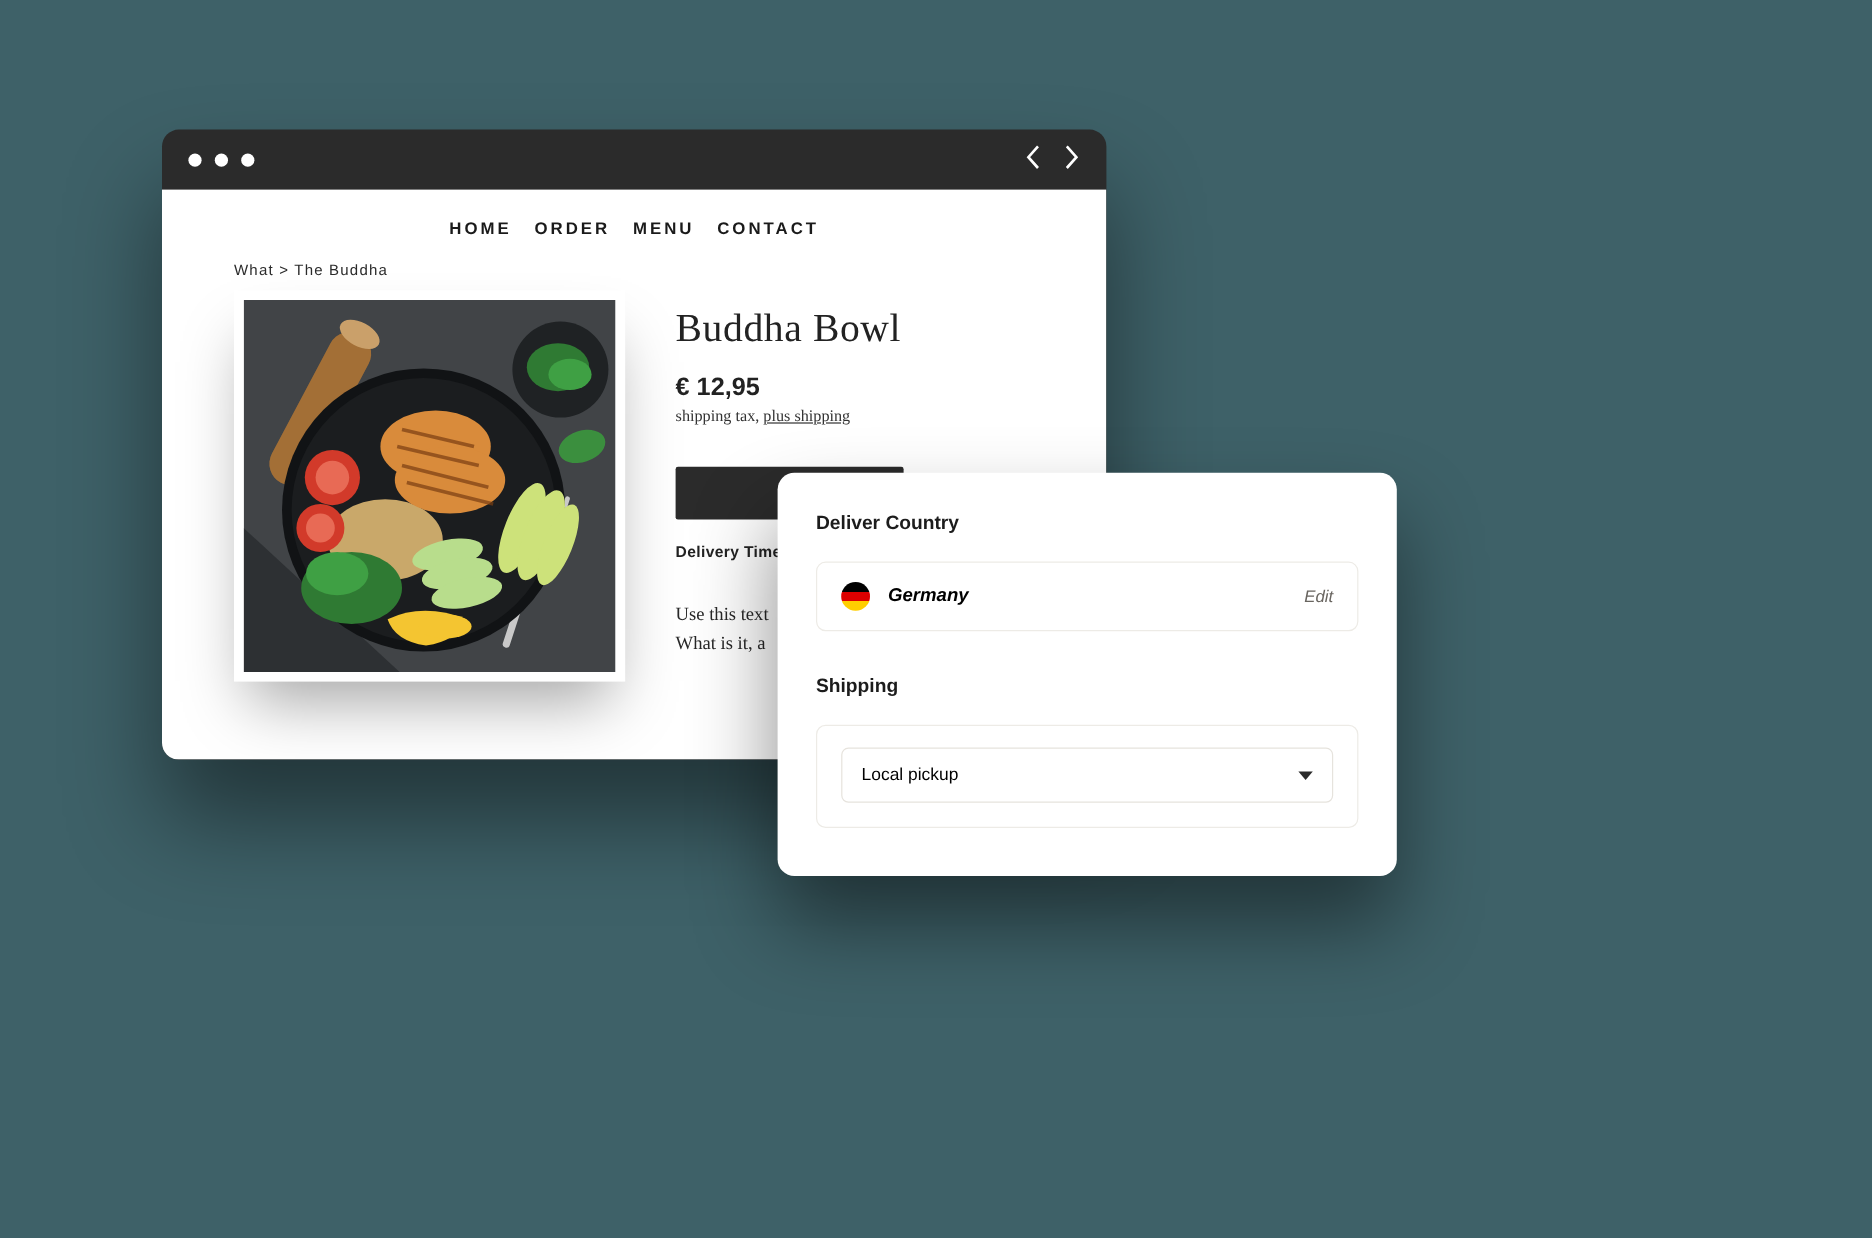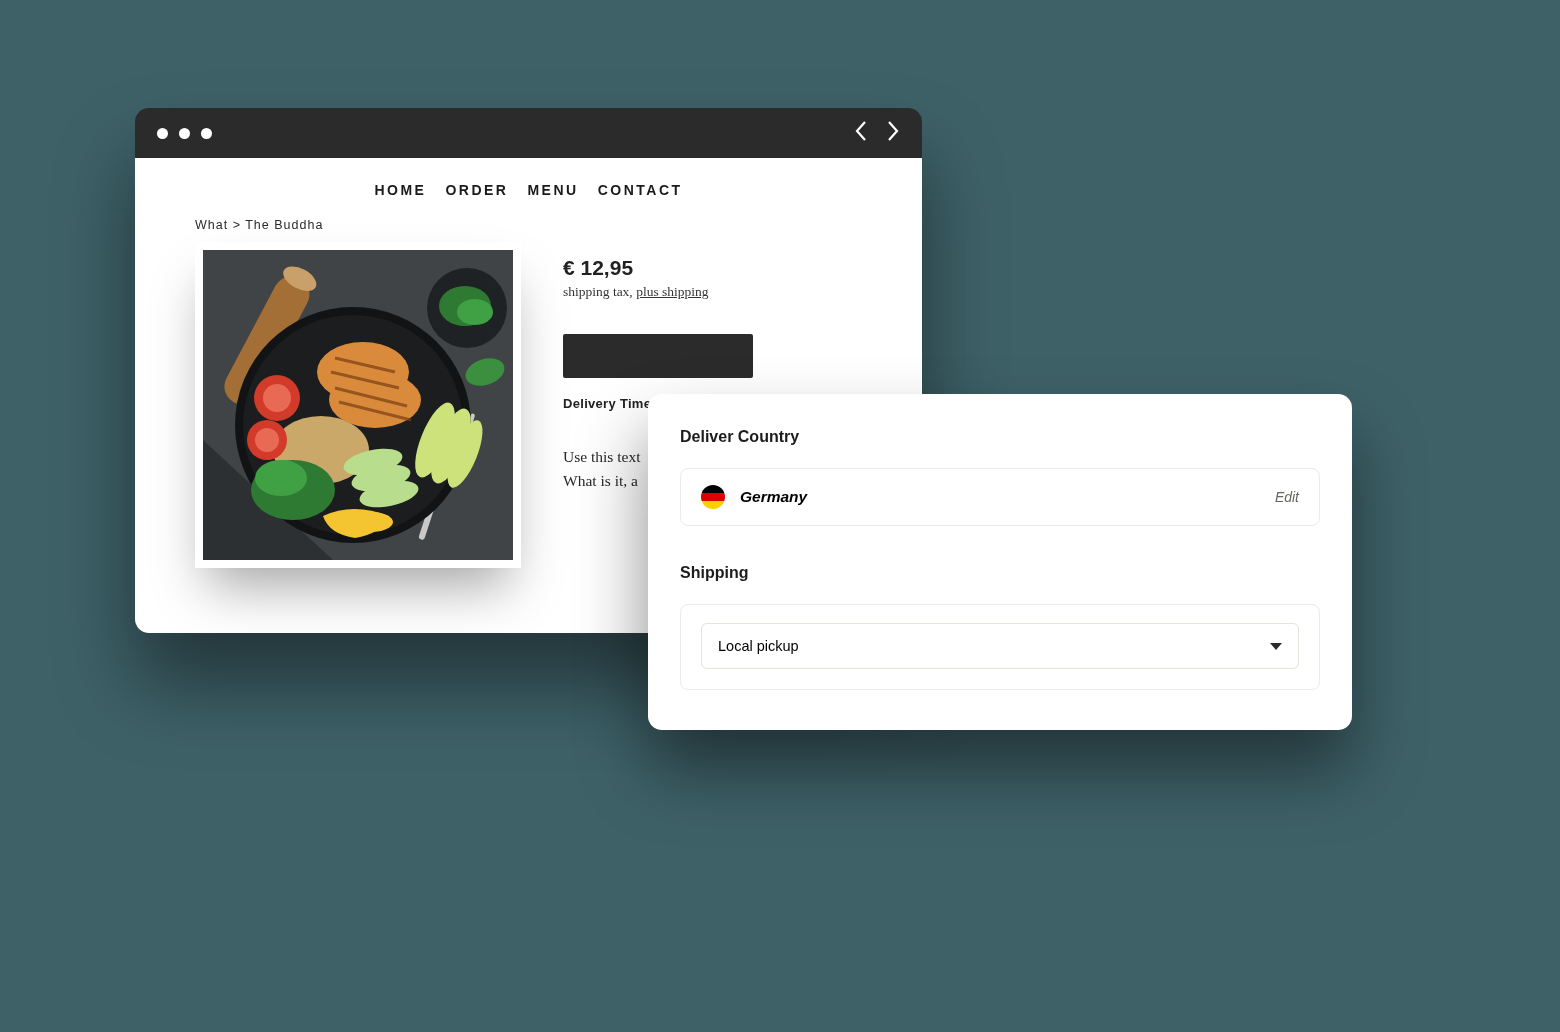--- a/index.html
+++ b/index.html
@@ -111,21 +111,21 @@
     line-height: 1.55;
     font-family: Georgia, serif;
     color: #282828;
   }
 
   
   .panel {
     position: absolute;
     left: 648px;
     top: 394px;
-    width: 704px;
+    width: 516px;
     border-radius: 14px;
     background: #fff;
     box-shadow: 0 40px 70px rgba(0,0,0,.45);
     padding: 34px 32px 40px;
   }
   .section-label {
     font-size: 16px;
     font-weight: 700;
     color: #1c1c1c;
     margin-bottom: 22px;
@@ -278,20 +278,21 @@
 
             <g fill="#f4c531">
               <path d="M120 266 q30 -14 66 0 q-8 18 -34 22 q-26 -4 -32 -22 z"></path>
               <ellipse cx="168" cy="272" rx="22" ry="10"></ellipse>
             </g>
           </svg>
         </div>
       </div>
 
       <div class="info">
+        <div class="p-title">Buddha Bowl</div>
         <div class="p-price">€ 12,95</div>
         <div class="p-tax">
           <span>shipping tax, </span><a href="#">plus shipping</a>
         </div>
         <button class="add-btn"></button>
         <div class="deliv">Delivery Time 1</div>
         <div class="desc">
           <span>Use this text</span><br>
           <span>What is it, a</span>
         </div>

